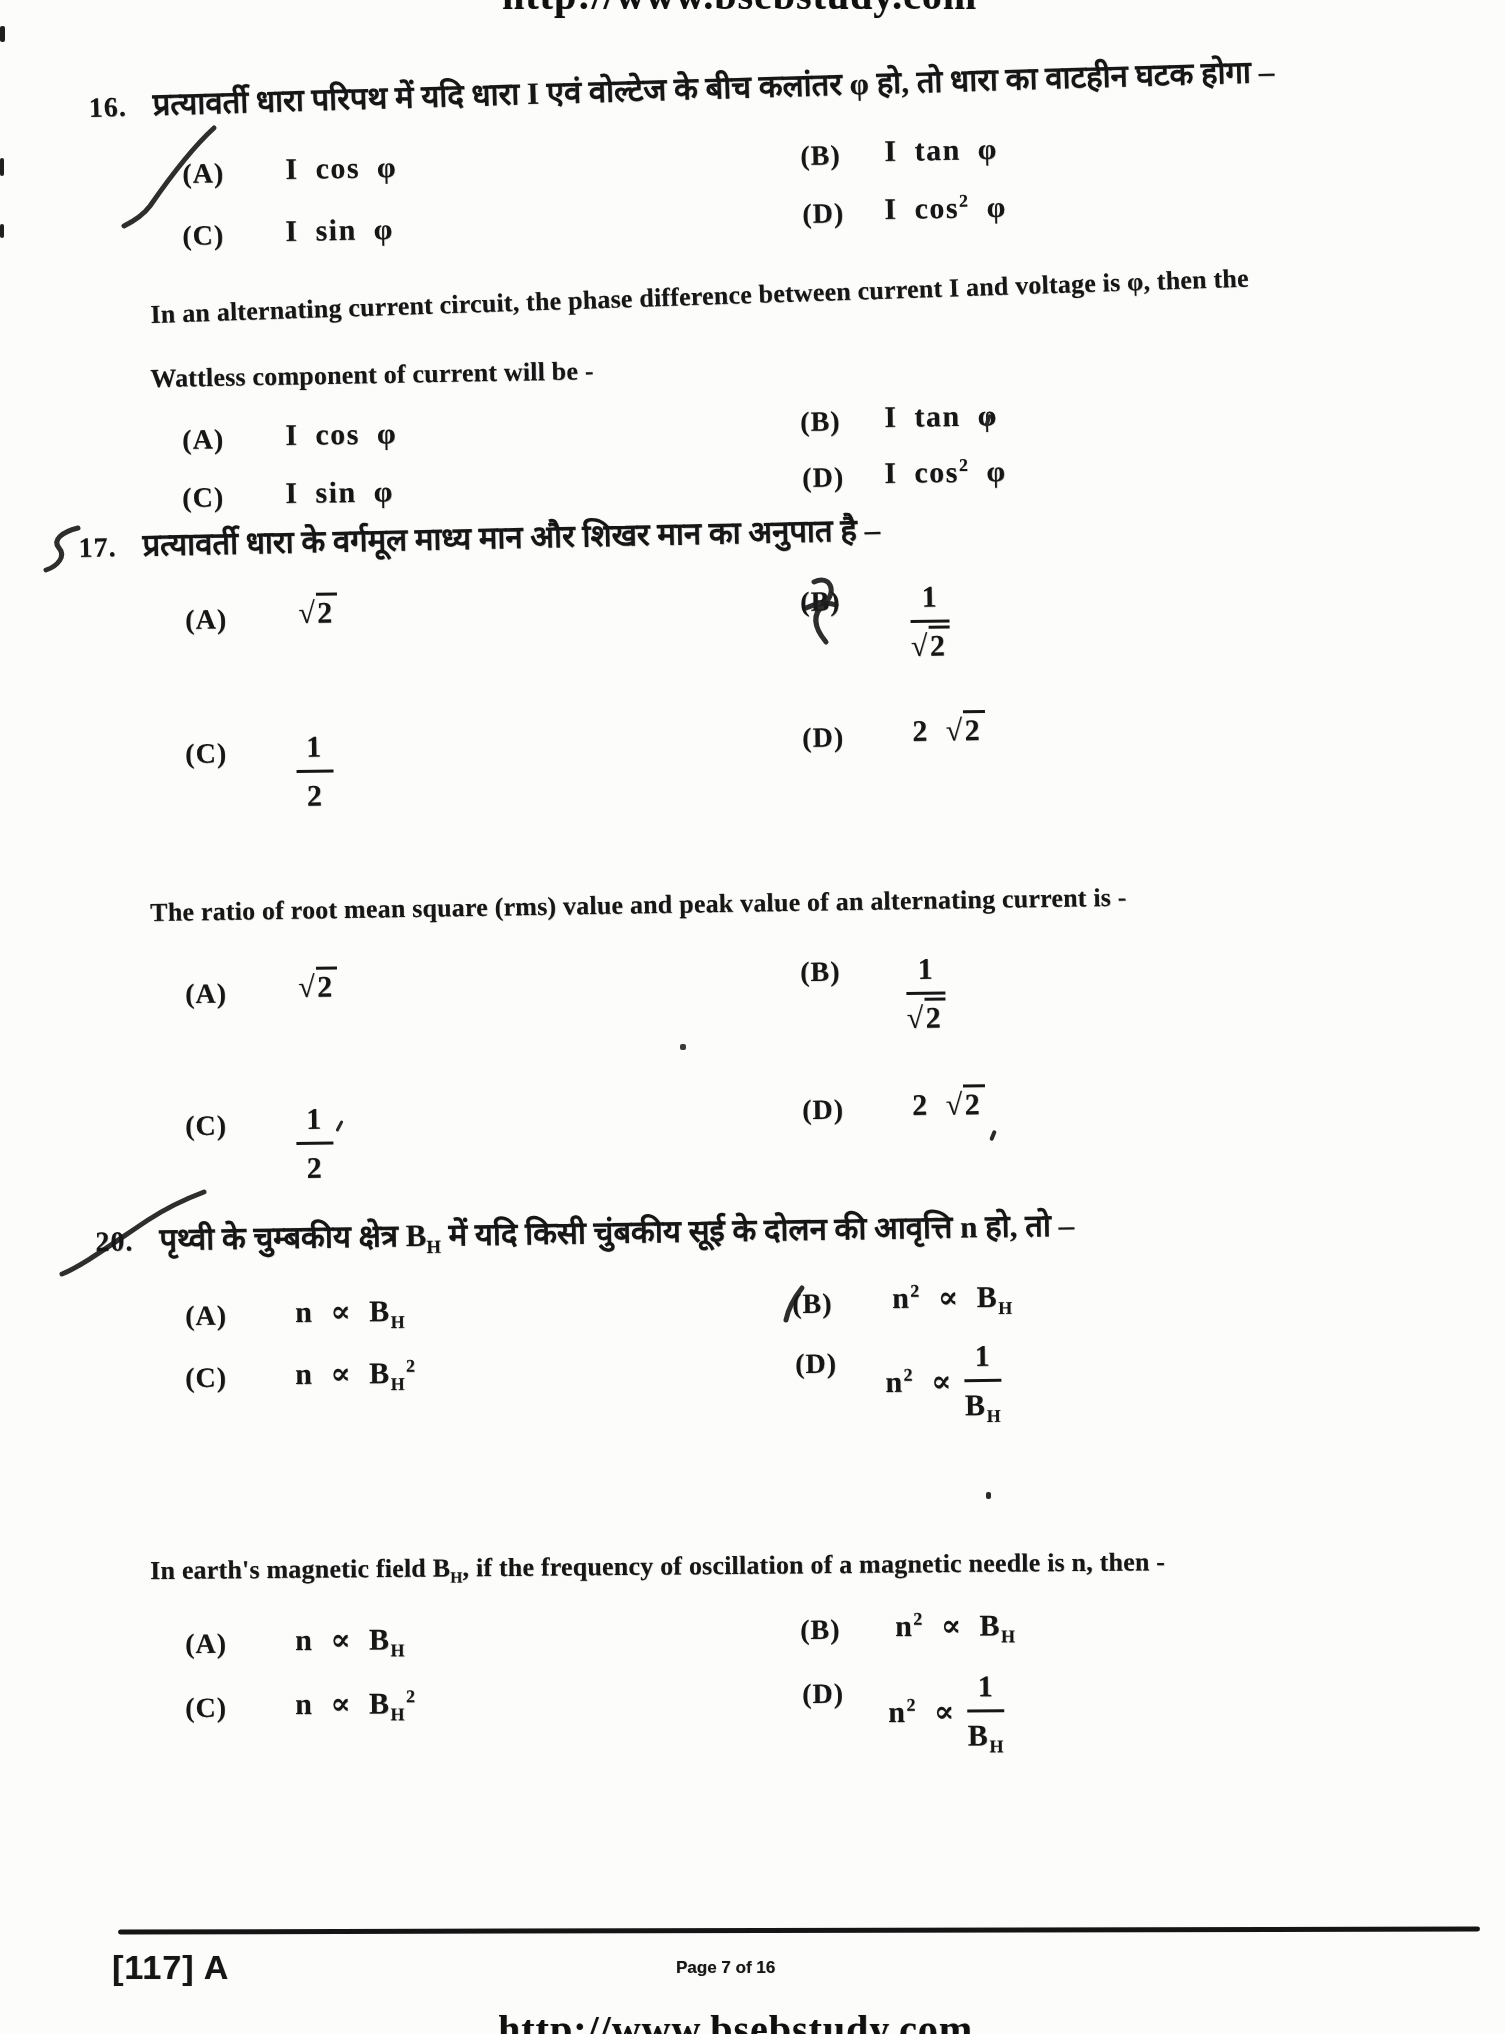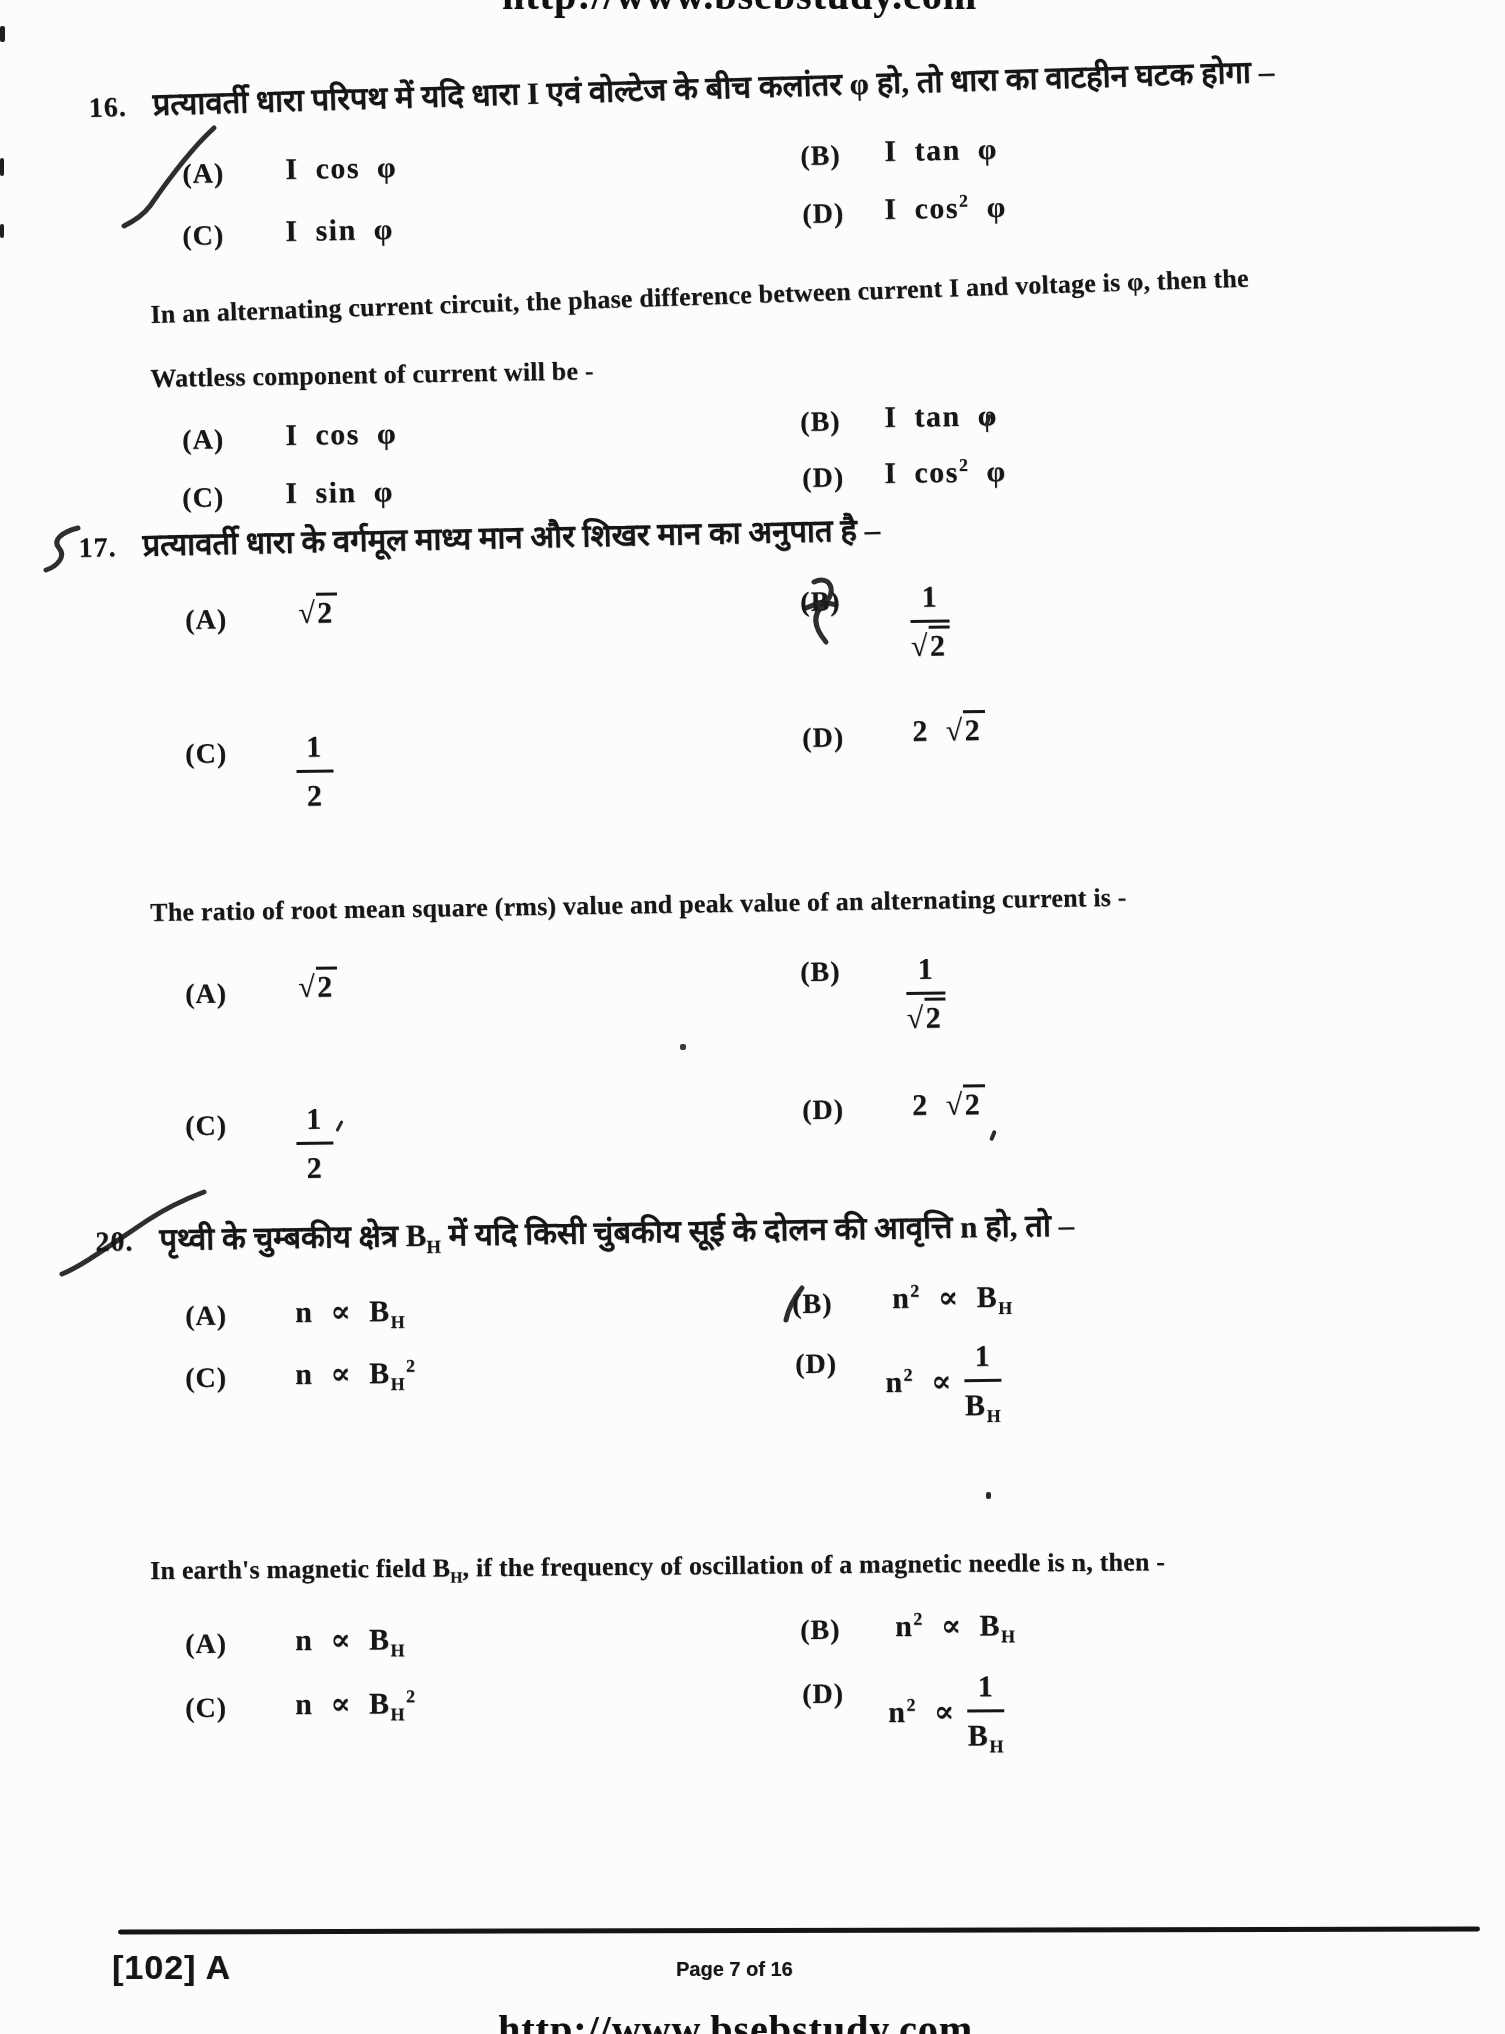--- a/index.html
+++ b/index.html
@@ -208,22 +208,22 @@
       <span><span>n</span><sup>2</sup><span> ∝</span></span>
       <span class="frac">
         <span class="fnum">1</span>
         <span class="fbar"></span>
         <span class="fden"><span>B</span><sub>H</sub></span>
       </span>
     </span>
   </div>
 
   <div class="abs rule" style="left:118px;top:1928px;width:1362px;height:5px;transform:rotate(-0.12deg);"></div>
-  <div class="abs sans" style="left:112px;top:1948px;font-size:34px;font-weight:700;letter-spacing:1px;">[102] A</div>
-  <div class="abs sans" style="left:676px;top:1958px;font-size:20px;font-weight:700;">Page 7 of 16</div>
+  <div class="abs sans" style="left:112px;top:1948px;font-size:34px;font-weight:700;letter-spacing:1px;">[117] A</div>
+  <div class="abs sans" style="left:676px;top:1958px;font-size:17px;font-weight:700;">Page 7 of 16</div>
   <div class="abs cuturl" style="left:498px;top:2006px;">http://www.bsebstudy.com</div>
 
   <div class="speck" style="left:986px;top:414px;width:4px;height:13px;transform:rotate(18deg);"></div>
   <div class="speck" style="left:991px;top:1130px;width:4px;height:11px;transform:rotate(22deg);"></div>
   <div class="speck" style="left:986px;top:1492px;width:5px;height:7px;"></div>
   <div class="speck" style="left:680px;top:1044px;width:6px;height:6px;background:#3a3a3a;"></div>
   <div class="speck" style="left:338px;top:1120px;width:3px;height:12px;transform:rotate(28deg);"></div>
   <div class="speck" style="left:0;top:26px;width:5px;height:16px;background:#1f1f1f;"></div>
   <div class="speck" style="left:0;top:158px;width:4px;height:18px;background:#1f1f1f;"></div>
   <div class="speck" style="left:0;top:224px;width:4px;height:14px;background:#1f1f1f;"></div>

